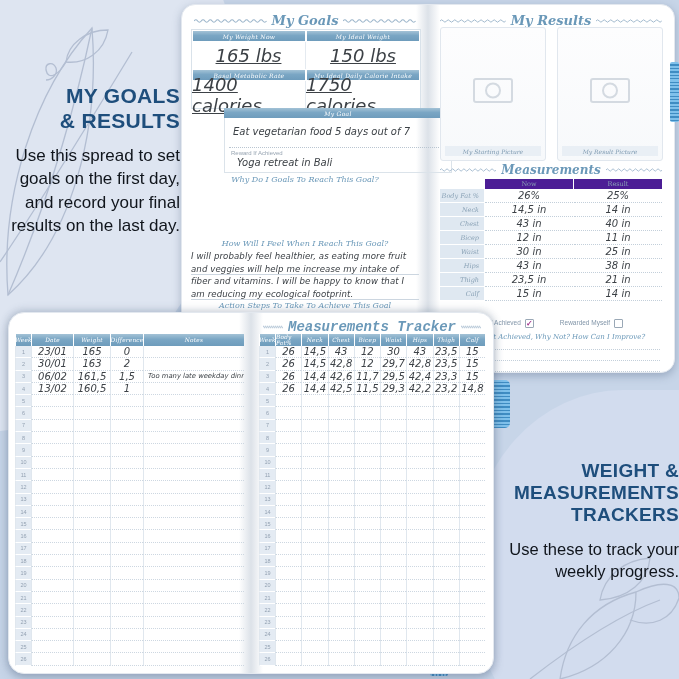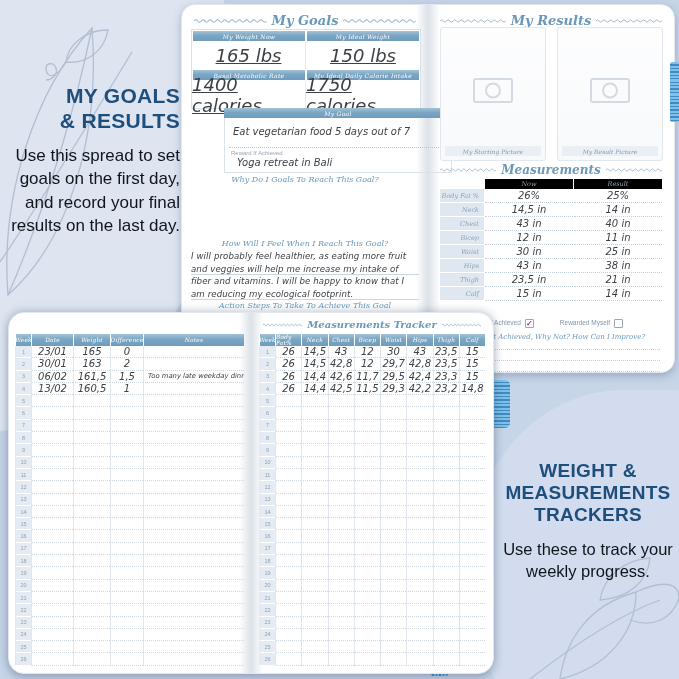--- a/index.html
+++ b/index.html
@@ -5,21 +5,21 @@
   html,body{margin:0;padding:0;}
   .canvas{position:relative;width:679px;height:679px;overflow:hidden;background:#c7d5e8;font-family:"Liberation Sans",sans-serif;}
   .blob{position:absolute;border-radius:50%;}
   .blob-left{left:-170px;top:-120px;width:400px;height:560px;background:#dee5f1;transform:rotate(20deg);}
   .blob-br{left:470px;top:390px;width:340px;height:380px;background:#d2dcee;border-radius:45% 30% 40% 50%;}
   .deco-svg{position:absolute;left:0;top:0;z-index:1;}
 
   
   .callout{position:absolute;z-index:6;}
   .callout-left{left:6px;top:84px;width:174px;text-align:right;}
-  .callout-right{left:497px;top:460px;width:182px;text-align:center;}
+  .callout-right{left:497px;top:460px;width:182px;text-align:right;}
   .co-title{font-weight:800;color:#1e4e7c;font-size:21px;line-height:1.17;letter-spacing:.3px;}
   .callout-right .co-title{font-size:19px;}
   .co-body{margin-top:11px;font-size:17px;line-height:1.37;color:#10151c;font-weight:500;}
   .callout-right .co-body{font-size:16.5px;}
 
   
   .card{position:absolute;background:#fff;border:1px solid #e3e8ef;box-shadow:0 3px 9px rgba(70,90,120,.35);}
   .card-top{left:181px;top:4px;width:492px;height:367px;border-radius:14px;z-index:2;}
   .card-bottom{left:8px;top:312px;width:484px;height:360px;border-radius:16px;z-index:4;box-shadow:0 -2px 8px rgba(70,90,120,.22),0 4px 10px rgba(70,90,120,.35);}
   .gutter{position:absolute;top:0;bottom:0;width:24px;background:linear-gradient(90deg,rgba(140,158,180,0),rgba(140,158,180,.30),rgba(140,158,180,0));pointer-events:none;}
@@ -59,21 +59,21 @@
   .gsec-p{font-size:8.6px;line-height:12.5px;letter-spacing:.1px;background-image:repeating-linear-gradient(180deg,transparent 0 11.5px,#ccd6e0 11.5px 12.5px);min-height:50px;}
   .gsec-p.short{min-height:12px;}
 
   
   .photo{position:absolute;top:22px;width:104px;height:132px;border:1px solid #e1e7ee;border-radius:3px;background:linear-gradient(180deg,#fdfdfe,#f7f9fb);}
   .photo .cam{position:absolute;left:50%;top:46%;transform:translate(-50%,-50%);}
   .photo .cap{position:absolute;left:4px;right:4px;bottom:4px;height:10px;background:#e9eff5;font-family:"DejaVu Serif",serif;font-style:italic;font-size:6px;color:#7e9ab1;display:flex;align-items:center;justify-content:center;}
   .mtable{position:absolute;left:12px;top:174px;width:222px;}
   .mhead{display:flex;}
   .mhead .sp{width:44px;}
-  .mhead .mh{flex:1;height:10px;background:#000000;margin-left:1px;font-family:"DejaVu Serif",serif;font-style:italic;font-size:6.5px;color:#8aa2b6;display:flex;align-items:center;justify-content:center;}
+  .mhead .mh{flex:1;height:10px;background:#4c1d95;margin-left:1px;font-family:"DejaVu Serif",serif;font-size:6.5px;color:#8aa2b6;display:flex;align-items:center;justify-content:center;}
   .mrow{display:flex;height:14px;}
   .mlabel{width:44px;background:#dfe8f1;border-bottom:1px solid #fff;font-family:"DejaVu Serif",serif;font-style:italic;font-size:6.5px;color:#8aa2b6;display:flex;align-items:center;justify-content:flex-end;padding-right:5px;box-sizing:border-box;}
   .mval{flex:1;border-bottom:1px dotted #c3cfda;font-size:10px;display:flex;align-items:center;justify-content:center;margin-left:1px;}
   .refl-check{position:absolute;left:0;right:0;top:314px;display:flex;justify-content:center;gap:26px;font-size:6.5px;color:#8195a8;align-items:center;}
   .cbox{display:inline-block;width:7px;height:7px;border:1px solid #9aa8b6;border-radius:1px;margin-left:4px;vertical-align:middle;line-height:7px;text-align:center;font-size:8px;color:#a0308a;font-weight:bold;}
   .refl-prompt{position:absolute;left:0;right:0;top:328px;text-align:center;font-size:7px;}
   .dotline{position:absolute;left:14px;right:14px;border-bottom:1px dotted #c3cfda;}
 
   
   .ttable{position:absolute;}
@@ -474,21 +474,21 @@
             </div>
           </div>
       </div>
     </div>
 
     <div class="page" style="left:242px;width:242px;">
       <div class="pgtitle" style="top:6px;">
         <svg viewBox="0 0 60 6" preserveAspectRatio="none">
             <path d="M0 3 Q1.5 0.6 3 3 T6 3 T9 3 T12 3 T15 3 T18 3 T21 3 T24 3 T27 3 T30 3 T33 3 T36 3 T39 3 T42 3 T45 3 T48 3 T51 3 T54 3 T57 3 T60 3" fill="none" stroke="#9db6cb" stroke-width="0.9"></path>
           </svg>
-        <span class="t" style="font-size:10px;">Measurements Tracker</span>
+        <span class="t" style="font-size:14px;font-family:Liberation Mono, monospace;">Measurements Tracker</span>
         <svg viewBox="0 0 60 6" preserveAspectRatio="none">
             <path d="M0 3 Q1.5 0.6 3 3 T6 3 T9 3 T12 3 T15 3 T18 3 T21 3 T24 3 T27 3 T30 3 T33 3 T36 3 T39 3 T42 3 T45 3 T48 3 T51 3 T54 3 T57 3 T60 3" fill="none" stroke="#9db6cb" stroke-width="0.9"></path>
           </svg>
       </div>
       <div class="ttable mt" style="left:8px;top:21px;width:226px;">
         <div class="thead">
             <div class="hcell c0">Week</div>
             <div class="hcell cv">Body Fat%</div>
             <div class="hcell cv">Neck</div>
             <div class="hcell cv">Chest</div>

